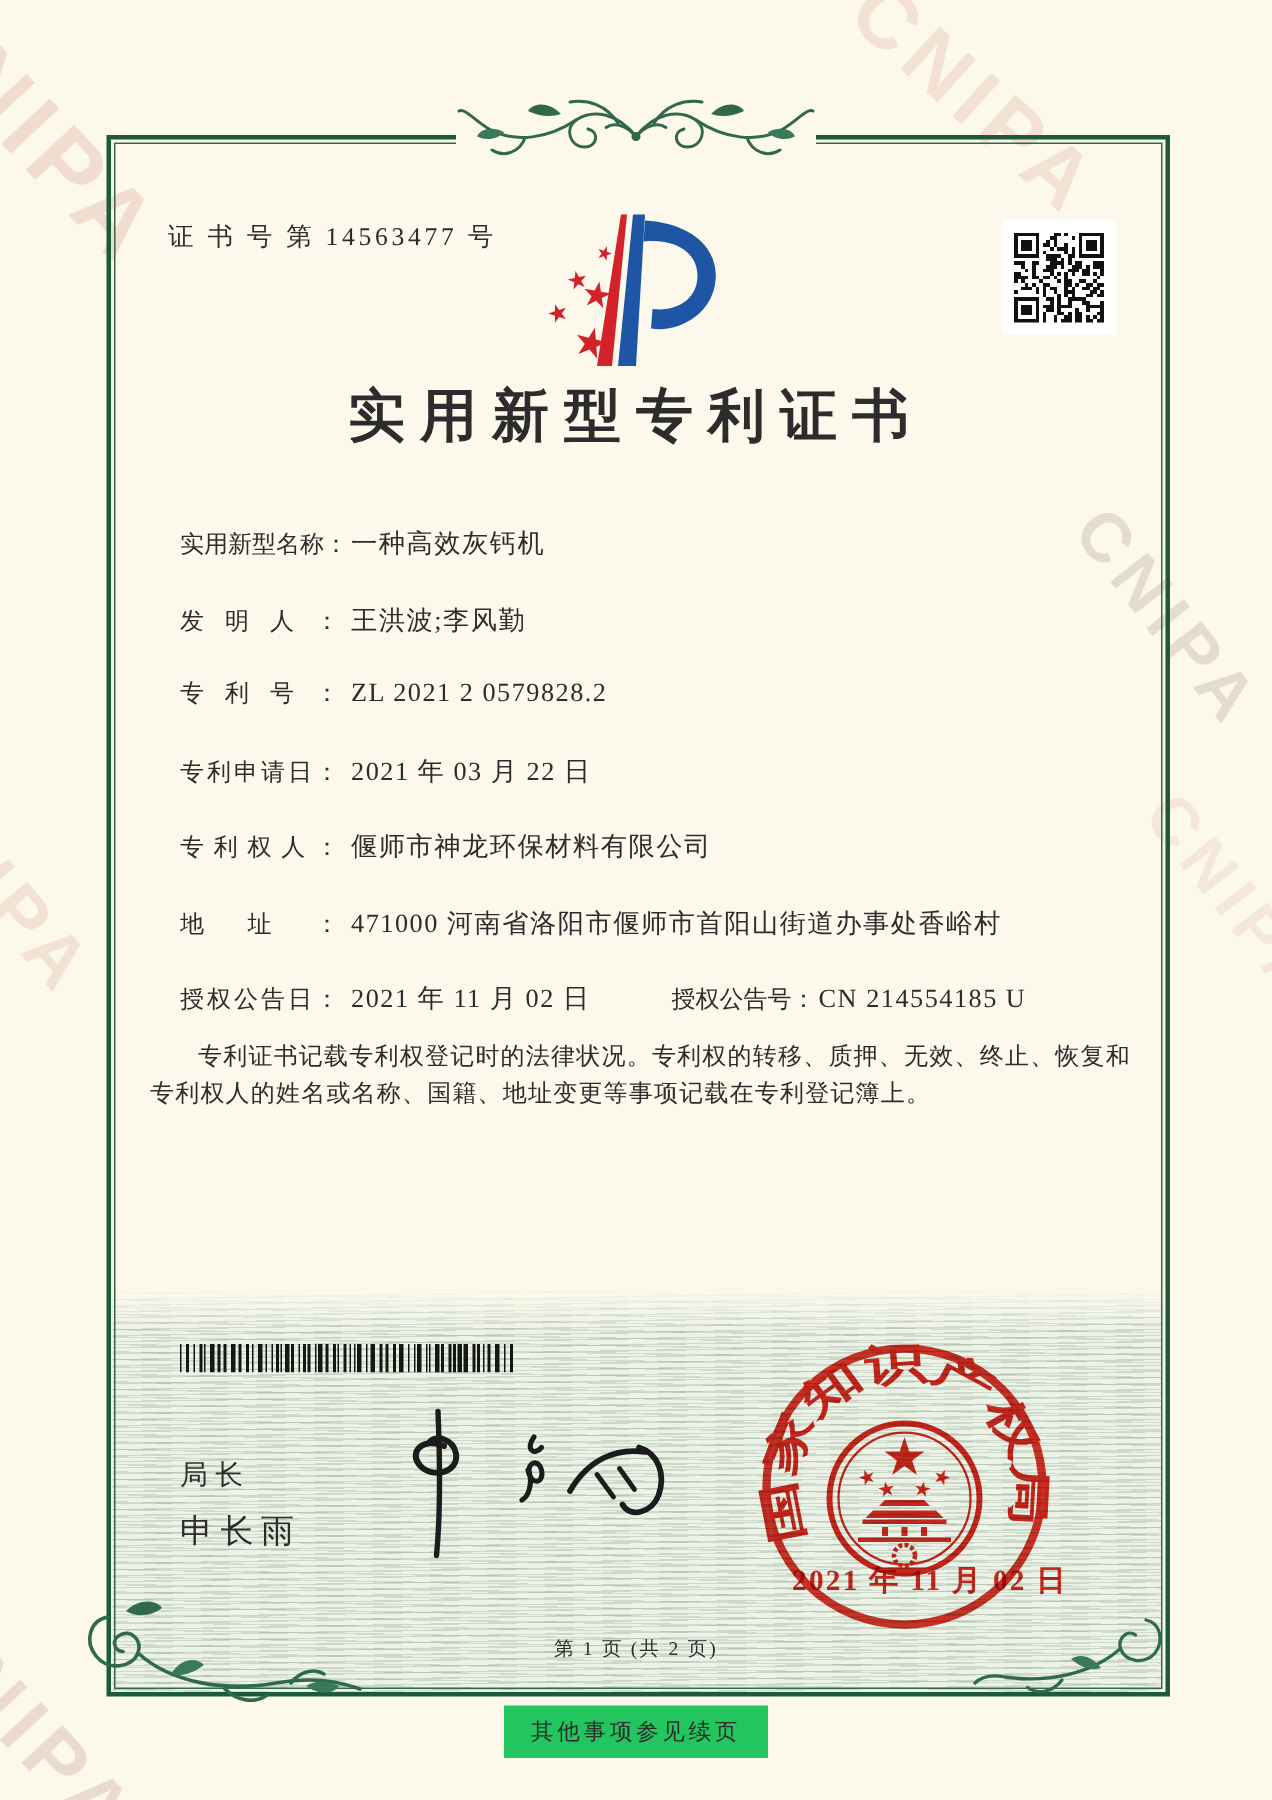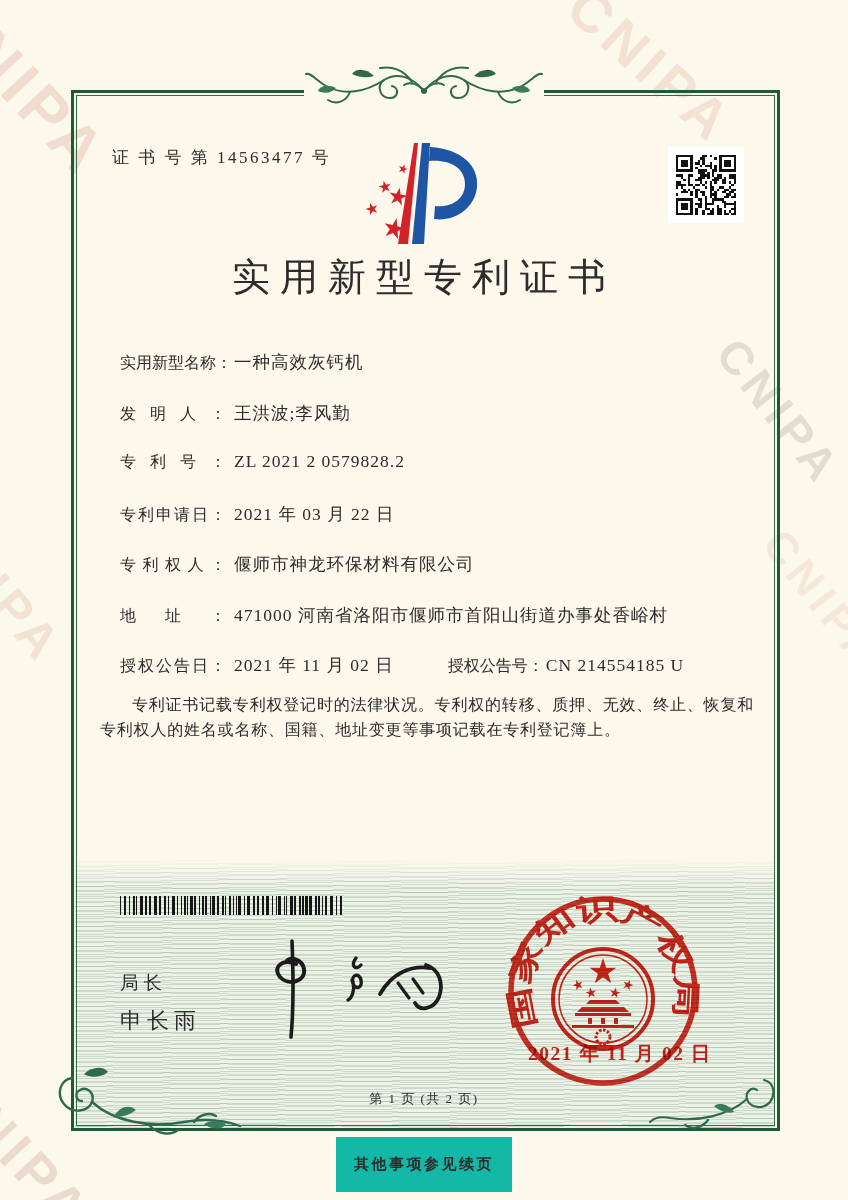--- a/index.html
+++ b/index.html
@@ -18,21 +18,21 @@
           repeating-linear-gradient(179deg, rgba(125,158,120,.30) 0 1px, rgba(0,0,0,0) 1px 4px),
           repeating-linear-gradient(181deg, rgba(125,158,120,.26) 0 1px, rgba(0,0,0,0) 1px 5px);}
   .band:before{content:"";position:absolute;left:0;top:0;width:100%;height:30px;
         background:linear-gradient(#fdf8ec, rgba(253,248,236,0));}
   
   .cert-no{position:absolute;left:112px;top:146px;font-size:17px;letter-spacing:2.5px;z-index:5;}
   .logo{position:absolute;left:350px;top:140px;z-index:5;}
   .qr{position:absolute;left:668px;top:147px;width:76px;height:76px;background:#fff;z-index:5;}
   .qr svg{position:absolute;left:8px;top:8px;}
   .title{position:absolute;left:0;top:252px;width:848px;text-align:center;font-size:38px;
-         font-weight:normal;letter-spacing:10px;z-index:5;}
+         font-weight:bold;letter-spacing:10px;z-index:5;}
   
   .fields{position:absolute;left:120px;top:350px;width:640px;z-index:5;}
   .frow{height:50.5px;font-size:17px;white-space:nowrap;}
   .flabel{display:inline-block;width:106px;font-size:16px;letter-spacing:0;
           text-align:justify;text-align-last:justify;vertical-align:baseline;}
   .fvalue{margin-left:8px;font-size:17.5px;letter-spacing:1px;}
   .grant-right{display:inline-block;margin-left:54px;}
   
   .paras{position:absolute;left:100px;top:692px;width:654px;font-size:16px;line-height:25.4px;
          text-align:justify;letter-spacing:0.8px;z-index:5;}
@@ -44,22 +44,22 @@
   .signer-name{position:absolute;left:120px;top:1006px;font-size:22px;letter-spacing:5px;z-index:5;}
   .signature{position:absolute;left:252px;top:936px;z-index:5;}
   
   .seal{position:absolute;left:505px;top:893px;width:196px;height:196px;z-index:6;
         mix-blend-mode:multiply;}
   .seal-date{position:absolute;left:528px;top:1040px;font-size:19.5px;color:#d5281e;
         letter-spacing:1.5px;font-weight:bold;z-index:7;mix-blend-mode:multiply;white-space:nowrap;}
   
   .page-ind{position:absolute;left:0;top:1090px;width:848px;text-align:center;font-size:13px;
         letter-spacing:1.5px;z-index:5;}
-  .cont-note{position:absolute;left:50%;transform:translateX(-50%);top:1137px;background:#14b8a6;
-        padding:18px 18px;font-size:15px;letter-spacing:2.5px;z-index:5;white-space:nowrap;font-weight:bold;}
+  .cont-note{position:absolute;left:50%;transform:translateX(-50%);top:1137px;background:#22c55e;
+        padding:8px 18px;font-size:15px;letter-spacing:2.5px;z-index:5;white-space:nowrap;}
   .ornament{position:absolute;z-index:4;}
 </style>
 </head>
 <body>
 
 <div class="wm" style="left:-30px;top:-24px;font-size:64px;transform:rotate(47deg);color:rgba(214,160,138,.30);">CNIPA</div>
 <div class="wm" style="left:598px;top:-26px;font-size:56px;transform:rotate(42deg);color:rgba(214,160,138,.24);">CNIPA</div>
 <div class="wm" style="left:748px;top:328px;font-size:46px;transform:rotate(52deg);color:rgba(175,155,142,.30);">CNIPA</div>
 <div class="wm" style="left:-42px;top:498px;font-size:50px;transform:rotate(50deg);color:rgba(214,170,150,.28);">CNIPA</div>
 <div class="wm" style="left:792px;top:520px;font-size:44px;transform:rotate(52deg);color:rgba(214,170,150,.20);">CNIPA</div>

